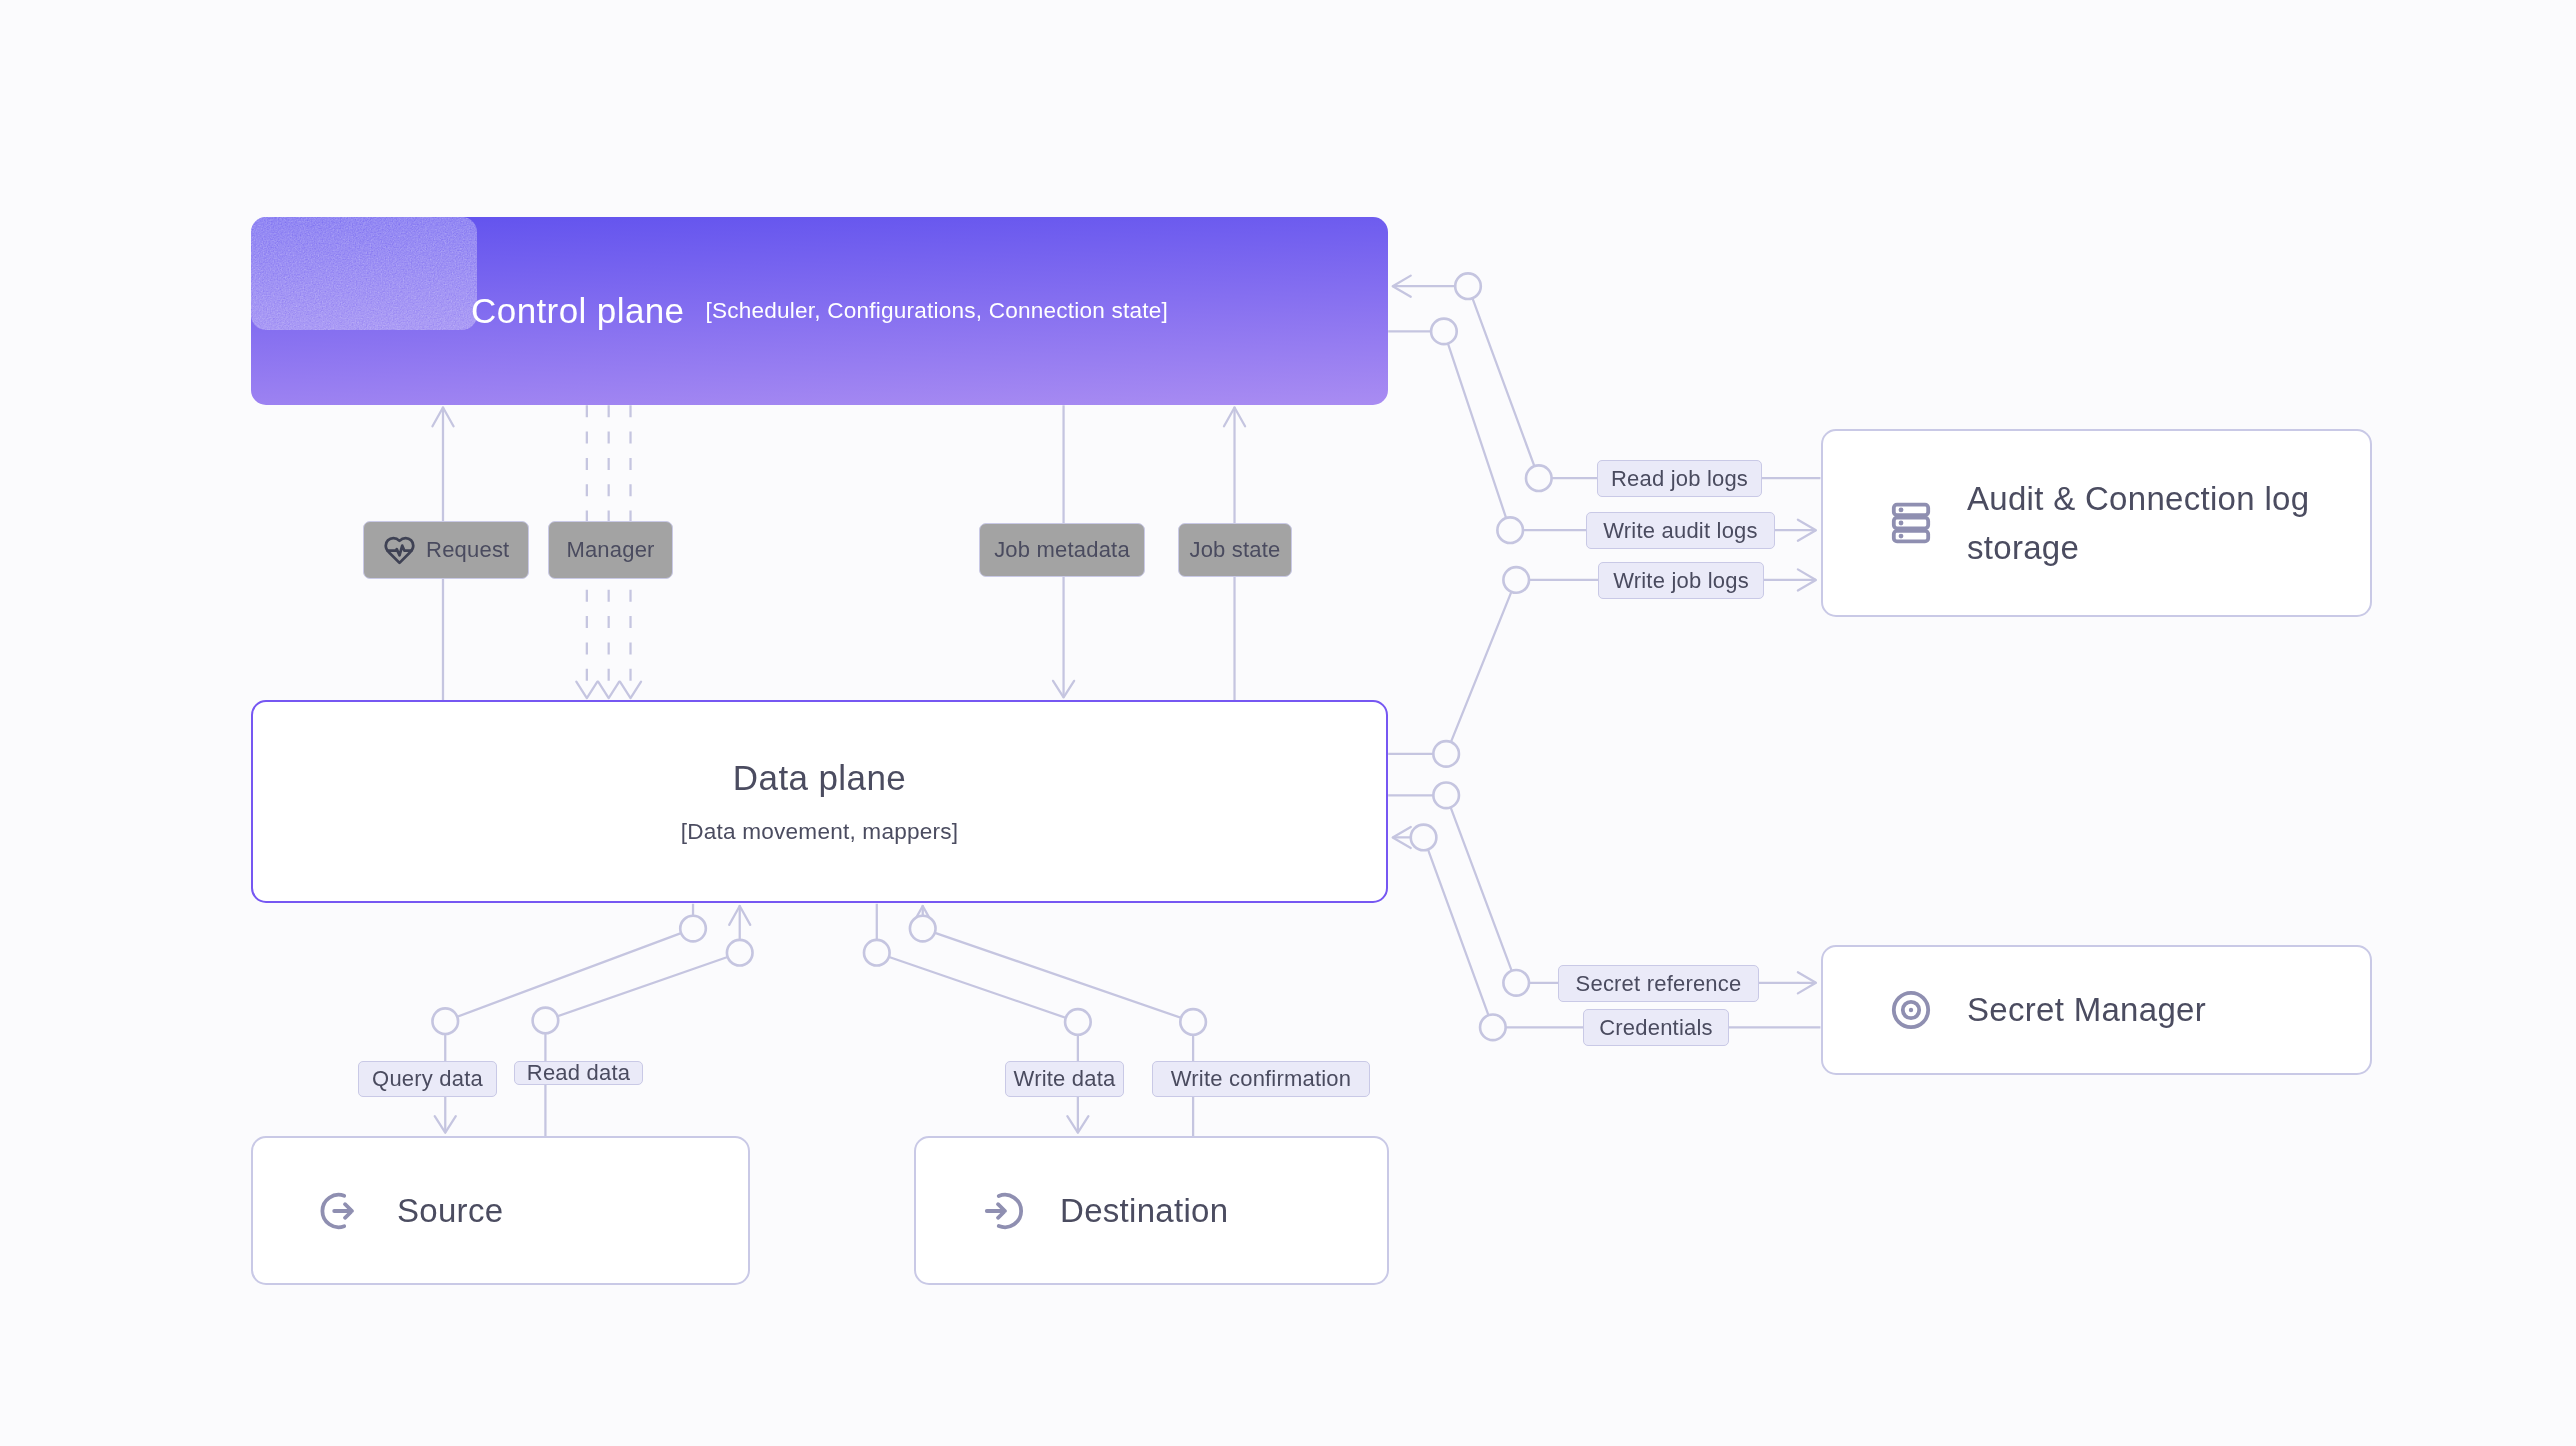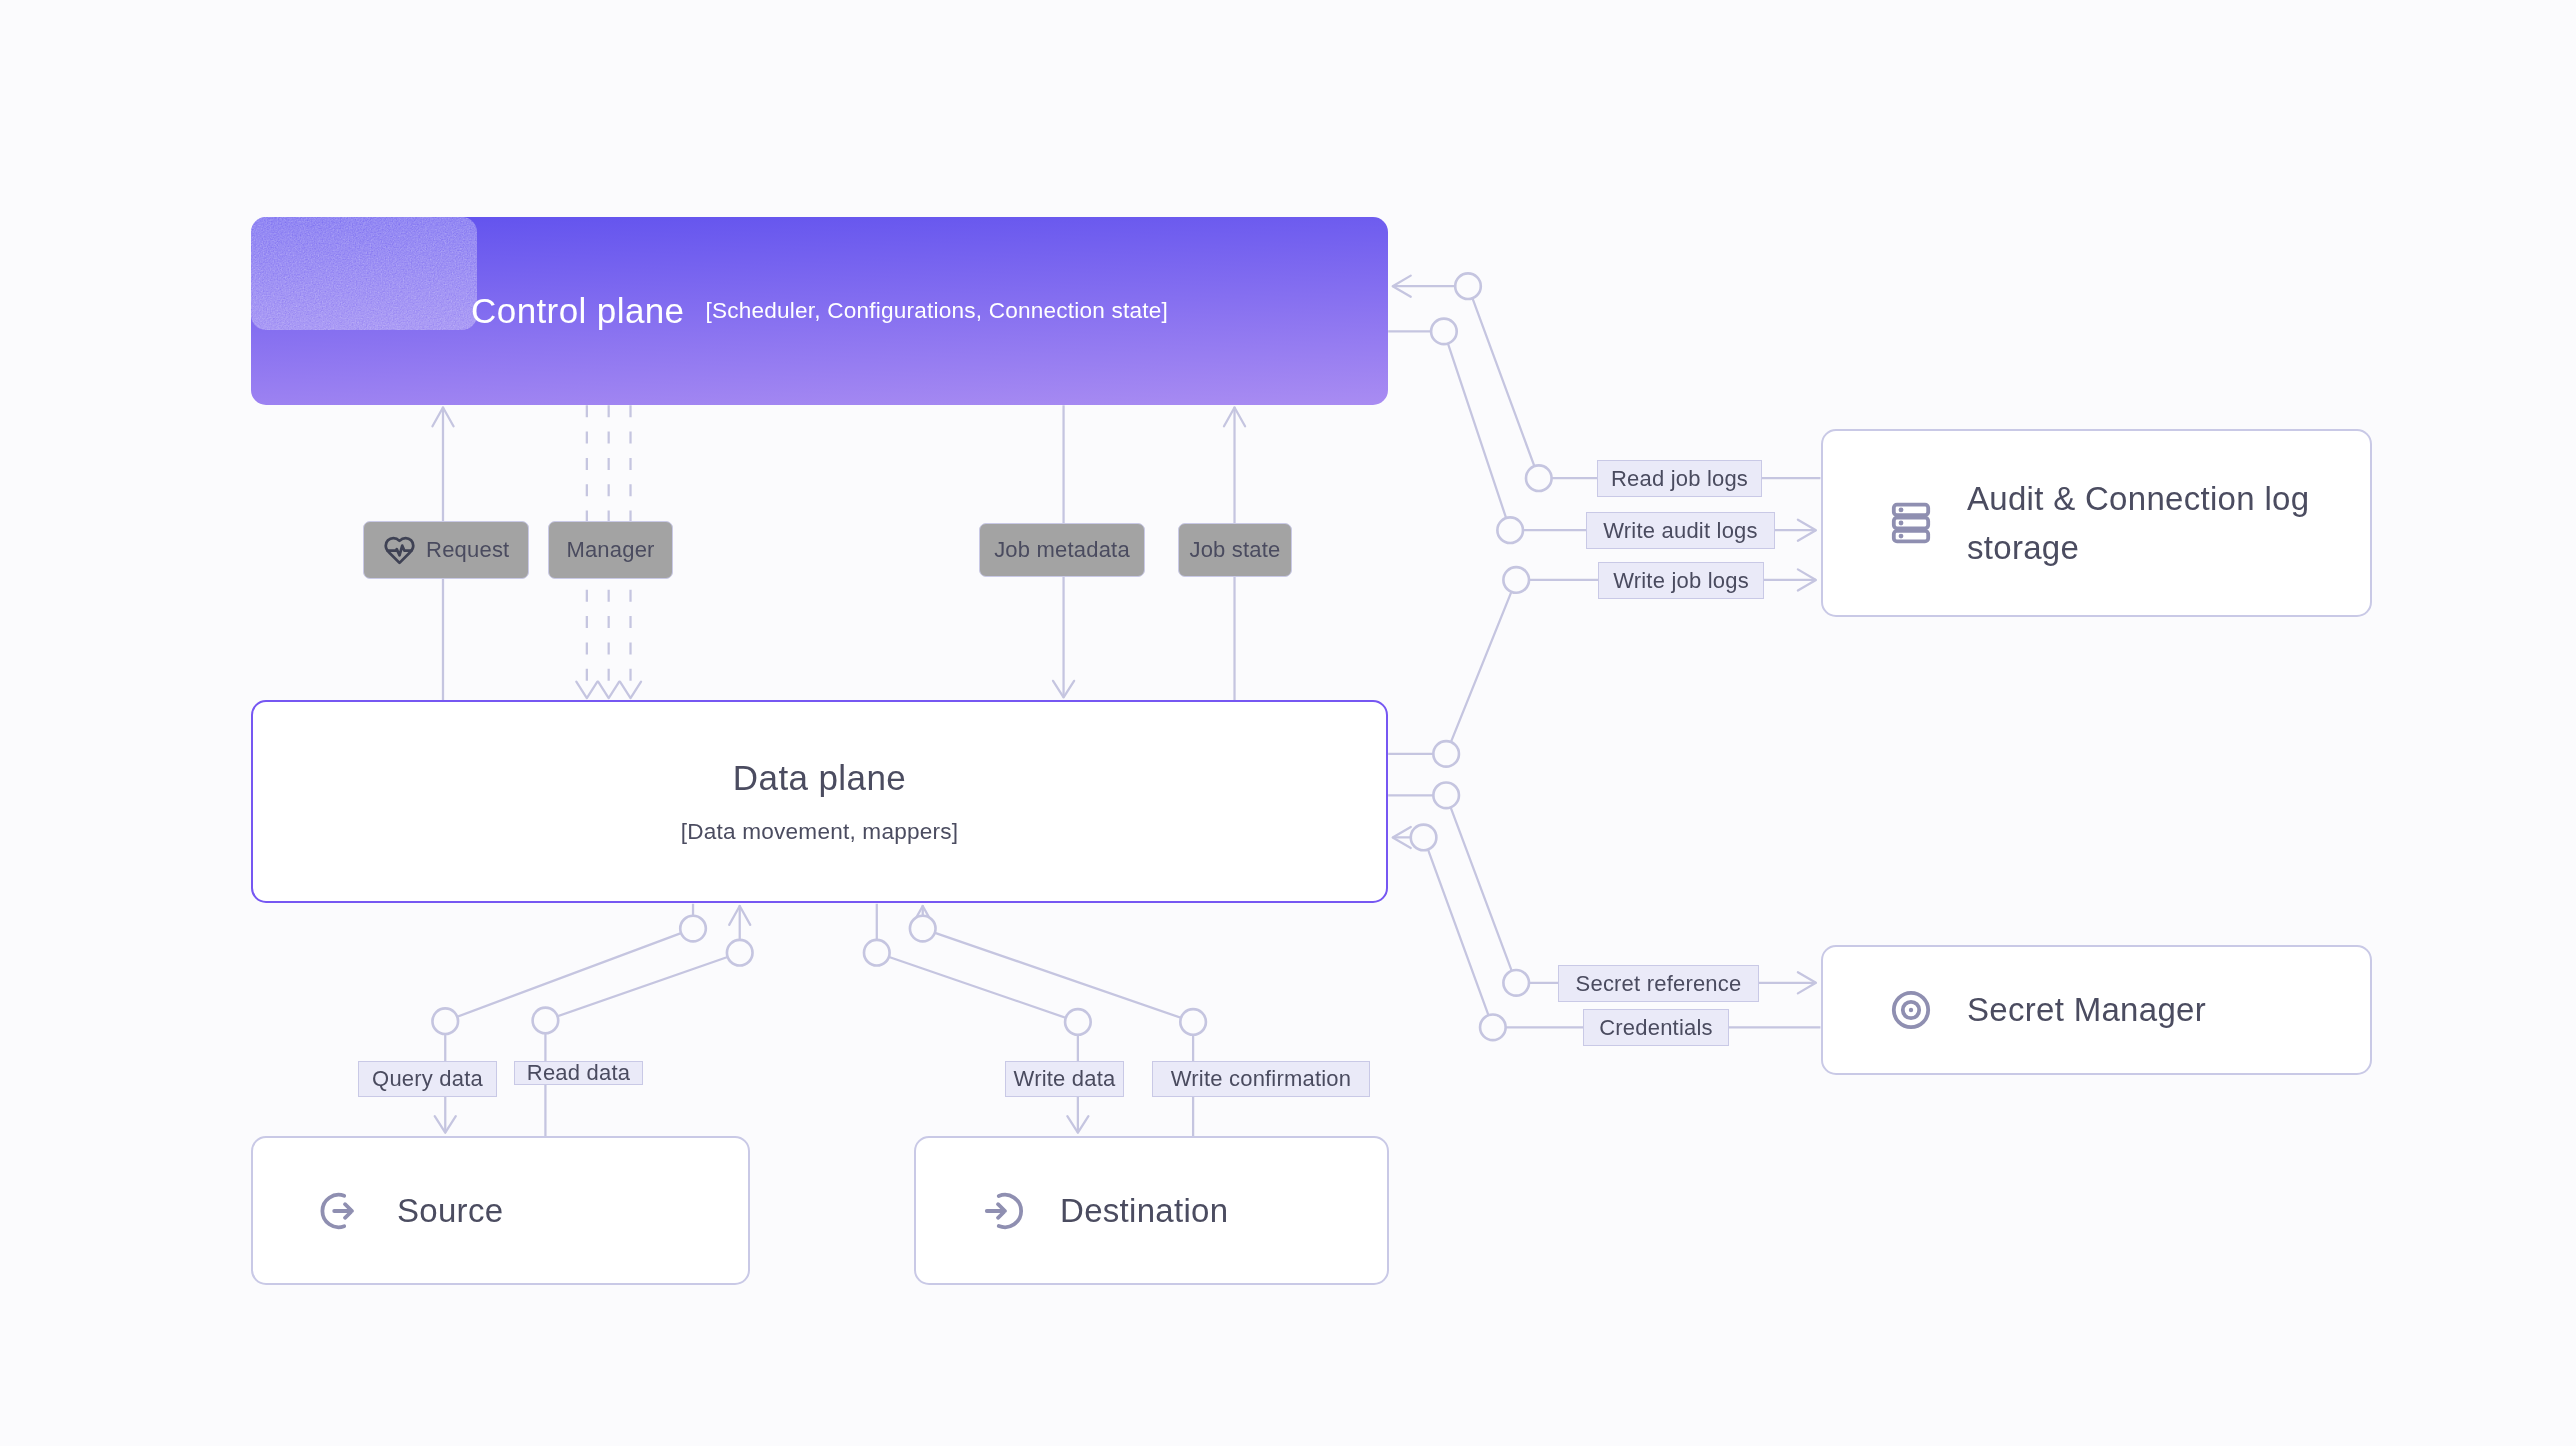--- a/index.html
+++ b/index.html
@@ -41,21 +41,21 @@
   .entity{background:#fff;border:2.3px solid var(--box-border);display:flex;align-items:center;gap:32px;padding-left:64px}
   .entity .title{font-size:33px;letter-spacing:0.3px;color:var(--text-dark);line-height:1.5}
   .entity svg{flex:none}
   .source{left:251px;top:1136px;width:499px;height:149px}
   .destination{left:914px;top:1136px;width:475px;height:149px}
   .audit{left:1821px;top:429px;width:551px;height:188px}
   .audit .title{max-width:407px}
   .secret{left:1821px;top:945px;width:551px;height:130px}
 
   .pill{position:absolute;z-index:3;display:flex;align-items:center;justify-content:center;gap:10.5px;
-    border:1.9px solid var(--pill-border);border-radius:0;background:var(--pill-fill);
+    border:1.9px solid var(--pill-border);border-radius:5px;background:var(--pill-fill);
     color:#4A4B5F;font-size:22px;letter-spacing:0.2px;white-space:nowrap}
   .pill.white{background:#a3a3a3;border-radius:7px;font-size:22px}
 
   .p-request{left:363px;top:521px;width:166px;height:58px}
   .p-response{left:548px;top:521px;width:125px;height:58px}
   .p-jobmeta{left:979px;top:523px;width:166px;height:54px}
   .p-jobstate{left:1178px;top:523px;width:114px;height:54px}
   .p-query{left:358px;top:1061px;width:139px;height:36px}
   .p-read{left:514px;top:1061px;width:129px;height:24px}
   .p-writedata{left:1005px;top:1061px;width:119px;height:36px}

